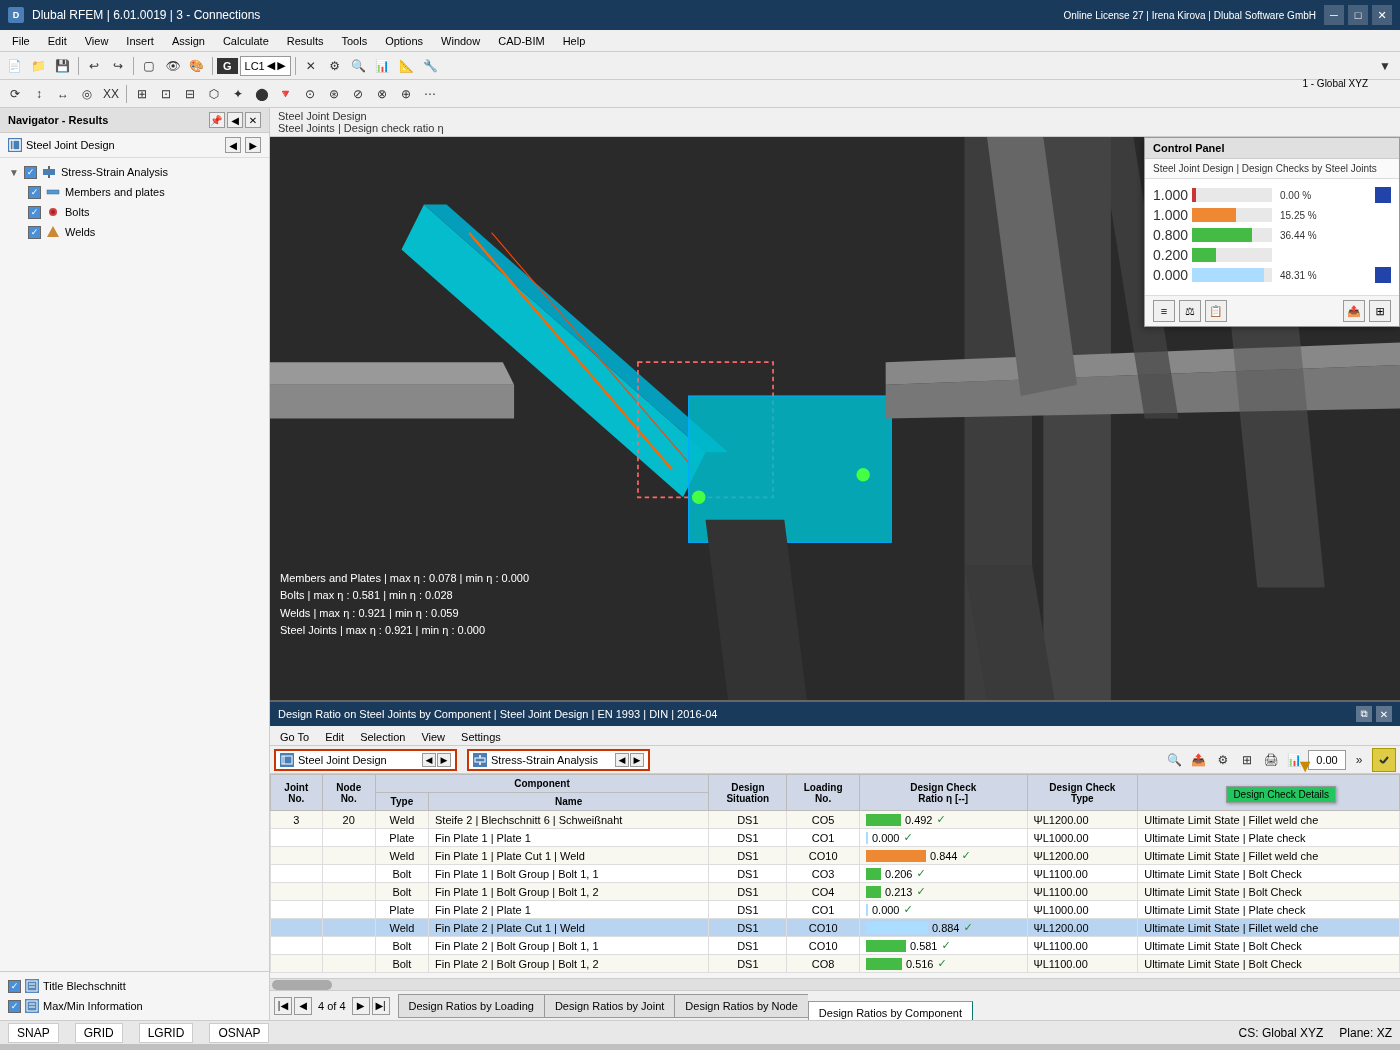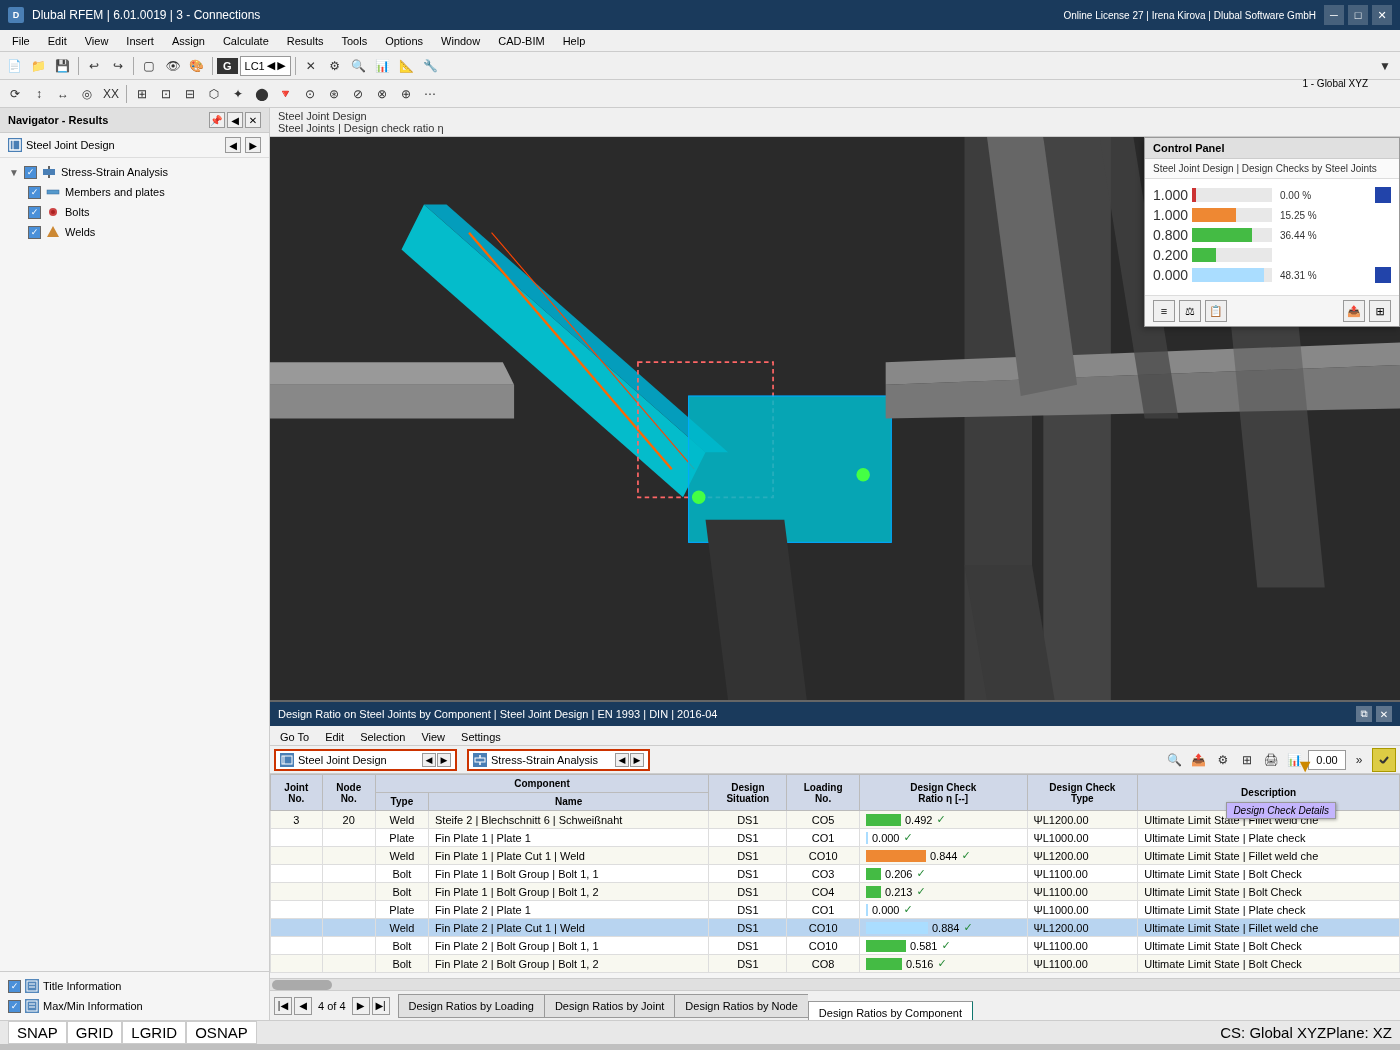--- a/index.html
+++ b/index.html
@@ -353,21 +353,22 @@
     .tab-btn.active { background: white; border-bottom: 1px solid white; }
 
     
     .status-bar {
       background: #e8e8e8;
       height: 24px;
       display: flex;
       align-items: center;
       padding: 0 8px;
       border-top: 1px solid #ccc;
-      font-size: 15px;
+      gap: 16px;
+      font-size: 12px;
     }
     .status-item { padding: 2px 8px; border: 1px solid #ccc; background: white; cursor: pointer; }
 
     
     .h-scroll {
       height: 12px;
       background: #e0e0e0;
       border-top: 1px solid #ccc;
       display: flex;
       align-items: center;
@@ -385,28 +386,27 @@
       position: absolute;
       top: 0; left: 0;
       width: 100%;
       height: 100%;
     }
 
     
     .design-check-details {
       position: absolute;
       right: 60px;
-      top: 54px;
-      background: #c4b5fd;
+      top: 38px;
+      background: #22c55e;
       border: 1px solid #999;
       padding: 2px 6px;
       font-size: 10px;
       white-space: nowrap;
       box-shadow: 1px 1px 3px rgba(0,0,0,0.3);
-      font-style: italic;
     }
 
     .arrow-down {
       position: absolute;
       right: 82px;
       top: 8px;
       font-size: 18px;
       color: #cc8800;
     }
   </style>
@@ -567,21 +567,21 @@
     <div class="nav-bottom">
       <div class="nav-bottom-item">
         <div class="tree-checkbox checked">✓</div>
         <div style="width:14px; height:14px; background:#5588bb; display:flex; align-items:center; justify-content:center;">
           <svg width="12" height="12">
               <rect x="1" y="1" width="10" height="10" fill="none" stroke="white" stroke-width="1"></rect>
               <line x1="3" y1="4" x2="9" y2="4" stroke="white"></line>
               <line x1="3" y1="7" x2="9" y2="7" stroke="white"></line>
             </svg>
         </div>
-        <span>Title Information</span>
+        <span>Title Blechschnitt</span>
       </div>
       <div class="nav-bottom-item">
         <div class="tree-checkbox checked">✓</div>
         <div style="width:14px; height:14px; background:#5588bb; display:flex; align-items:center; justify-content:center;">
           <svg width="12" height="12">
               <rect x="1" y="1" width="10" height="10" fill="none" stroke="white" stroke-width="1"></rect>
               <line x1="3" y1="4" x2="9" y2="4" stroke="white"></line>
               <line x1="3" y1="7" x2="9" y2="7" stroke="white"></line>
             </svg>
         </div>
@@ -631,20 +631,26 @@
 
           <polygon points="700,0 750,0 780,220 730,230" fill="#666666"></polygon>
 
           <polygon points="450,340 520,340 540,500 470,500" fill="#333333"></polygon>
           <polygon points="680,380 740,380 760,500 700,500" fill="#3a3a3a"></polygon>
 
           <polygon points="900,0 960,0 1000,400 940,400" fill="#555555" opacity="0.5"></polygon>
           <polygon points="800,0 830,0 870,250 840,250" fill="#444444" opacity="0.7"></polygon>
         </svg>
 
+        <div class="status-overlay">
+          <div>Members and Plates | max η : 0.078 | min η : 0.000</div>
+          <div>Bolts | max η : 0.581 | min η : 0.028</div>
+          <div>Welds | max η : 0.921 | min η : 0.059</div>
+          <div>Steel Joints | max η : 0.921 | min η : 0.000</div>
+        </div>
 
         <div class="nav-cube">
           <svg width="80" height="80" viewBox="0 0 80 80">
 
             <polygon points="20,10 60,10 70,20 30,20" fill="#888" stroke="#555" stroke-width="1"></polygon>
             <polygon points="20,10 30,20 30,70 20,60" fill="#777" stroke="#555" stroke-width="1"></polygon>
             <rect x="30" y="20" width="40" height="50" fill="#999" stroke="#555" stroke-width="1"></rect>
 
             <line x1="30" y1="36" x2="70" y2="36" stroke="#666" stroke-width="0.5"></line>
             <line x1="30" y1="53" x2="70" y2="53" stroke="#666" stroke-width="0.5"></line>

